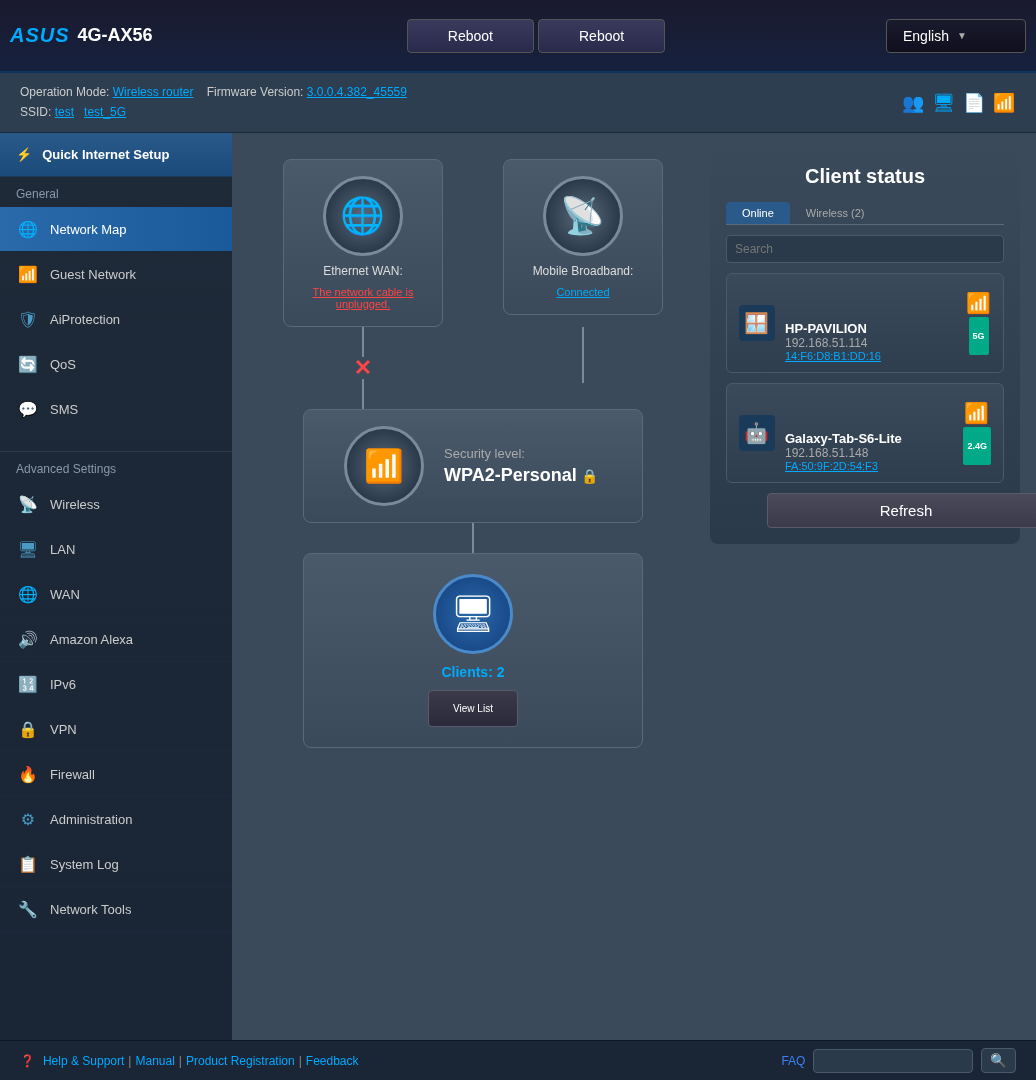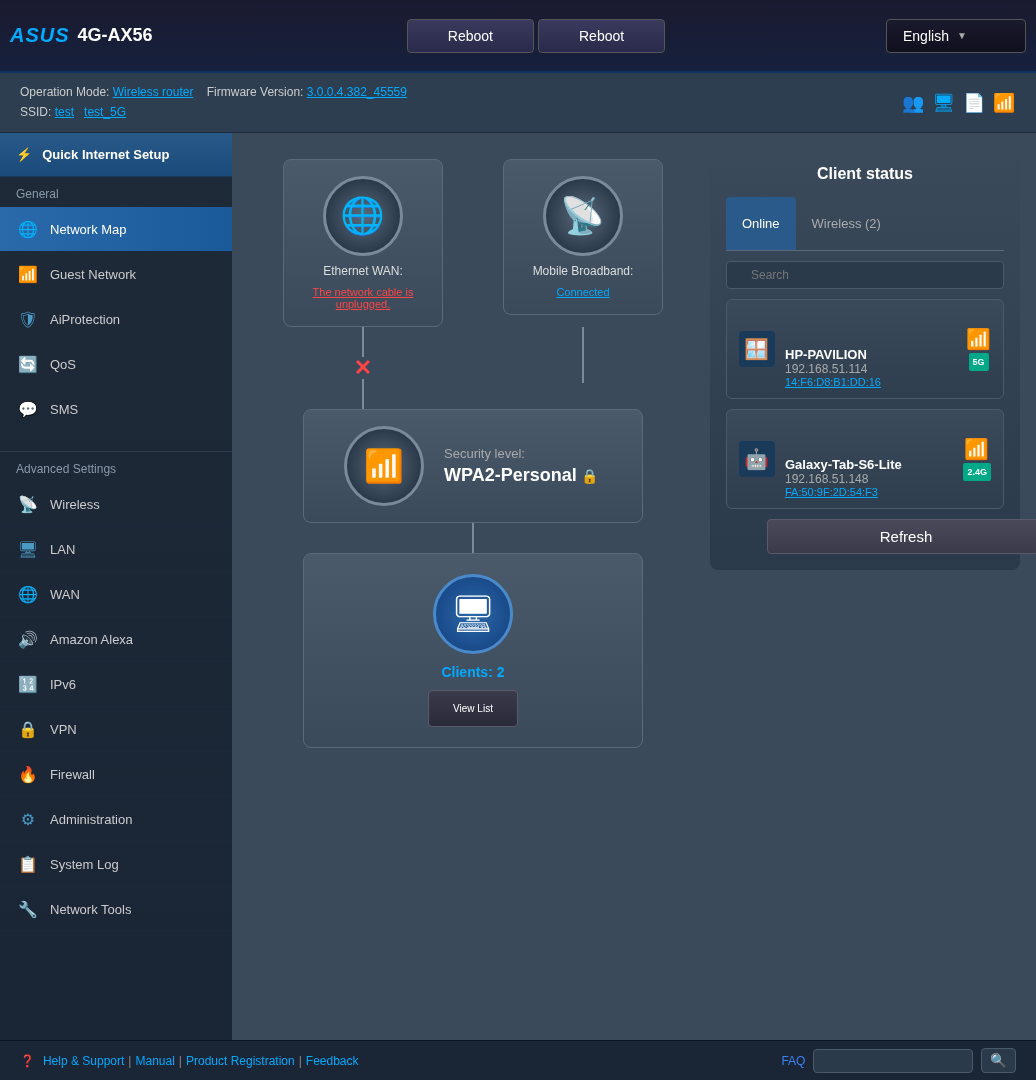--- a/index.html
+++ b/index.html
@@ -281,46 +281,46 @@
       background: linear-gradient(180deg, #3a4a5a 0%, #2a3a4a 100%);
       border-radius: 8px;
       padding: 16px;
       display: flex;
       flex-direction: column;
       gap: 10px;
       align-self: flex-start;
     }
     .panel-title {
       color: #fff;
-      font-size: 16px;
+      font-size: 20px;
       font-weight: bold;
       text-align: center;
       margin-bottom: 4px;
     }
     .panel-tabs {
       display: flex;
       gap: 0;
       border-bottom: 1px solid #5a6a7a;
     }
     .panel-tab {
-      padding: 19px 16px;
-      cursor: pointer;
-      font-size: 13px;
+      padding: 5px 16px;
+      cursor: pointer;
+      font-size: 11px;
       color: #aaa;
       border-radius: 4px 4px 0 0;
     }
     .panel-tab.active {
       background: #2a5a8a;
       color: #fff;
     }
     .search-box {
       background: #2a3a4a;
       border: 1px solid #4a5a6a;
       border-radius: 4px;
-      padding: 6px 24px;
+      padding: 6px 8px;
       color: #aaa;
       font-size: 12px;
       width: 100%;
       outline: none;
     }
     .client-card {
       background: linear-gradient(180deg, #3a4a5a 0%, #2e3e4e 100%);
       border: 1px solid #4a5a6a;
       border-radius: 6px;
       padding: 10px 12px;
@@ -343,21 +343,21 @@
     }
     .client-info { flex: 1; margin-top: 37px; }
     .client-name { color: #fff; font-size: 13px; font-weight: bold; }
     .client-ip { color: #aaa; font-size: 12px; }
     .client-mac { color: #00aaff; font-size: 11px; text-decoration: underline; cursor: pointer; }
     .signal-icon { color: #00aaff; font-size: 20px; }
     .signal-badge {
       background: #00aa88;
       color: #fff;
       font-size: 9px;
-      padding: 4px 4px;
+      padding: 14px 4px;
       border-radius: 2px;
       font-weight: bold;
     }
     .refresh-btn {
       background: linear-gradient(180deg, #4a4a5a 0%, #3a3a4a 100%);
       border: 1px solid #5a5a6a;
       color: #fff;
       padding: 8px 24px;
       cursor: pointer;
       font-size: 15px;

